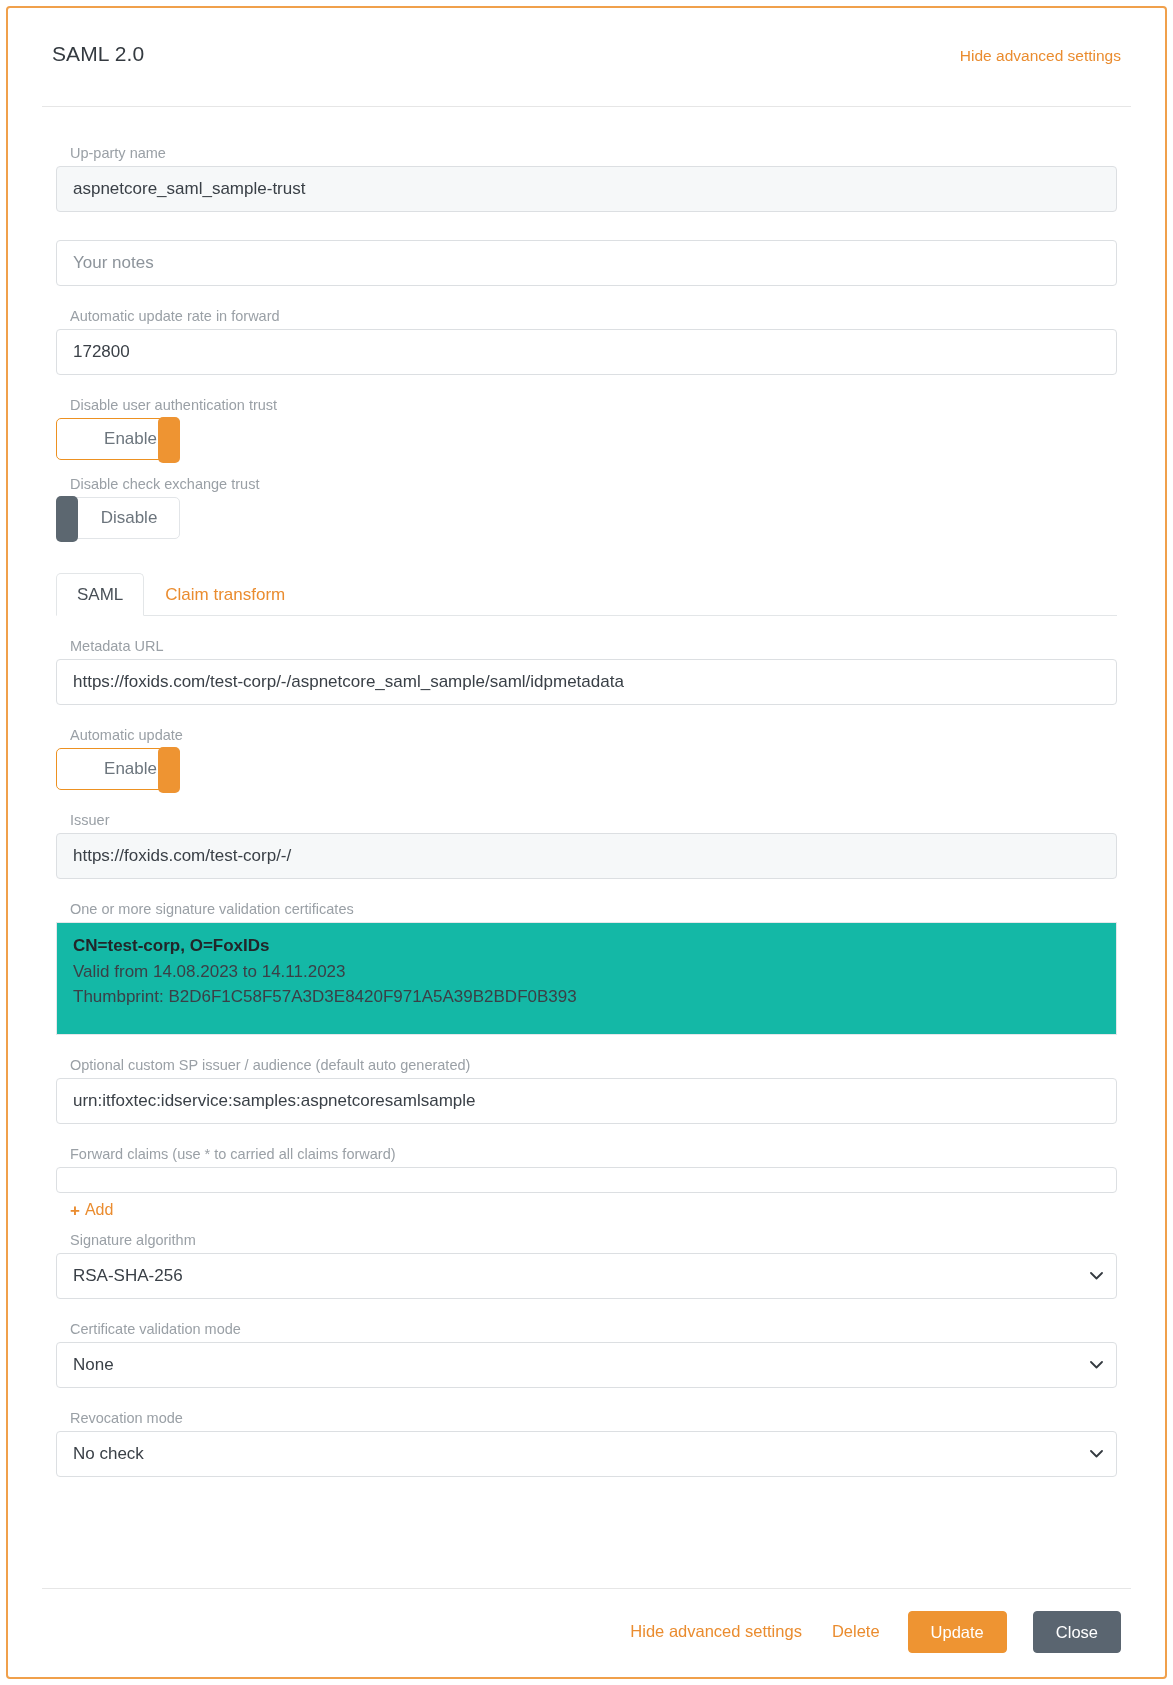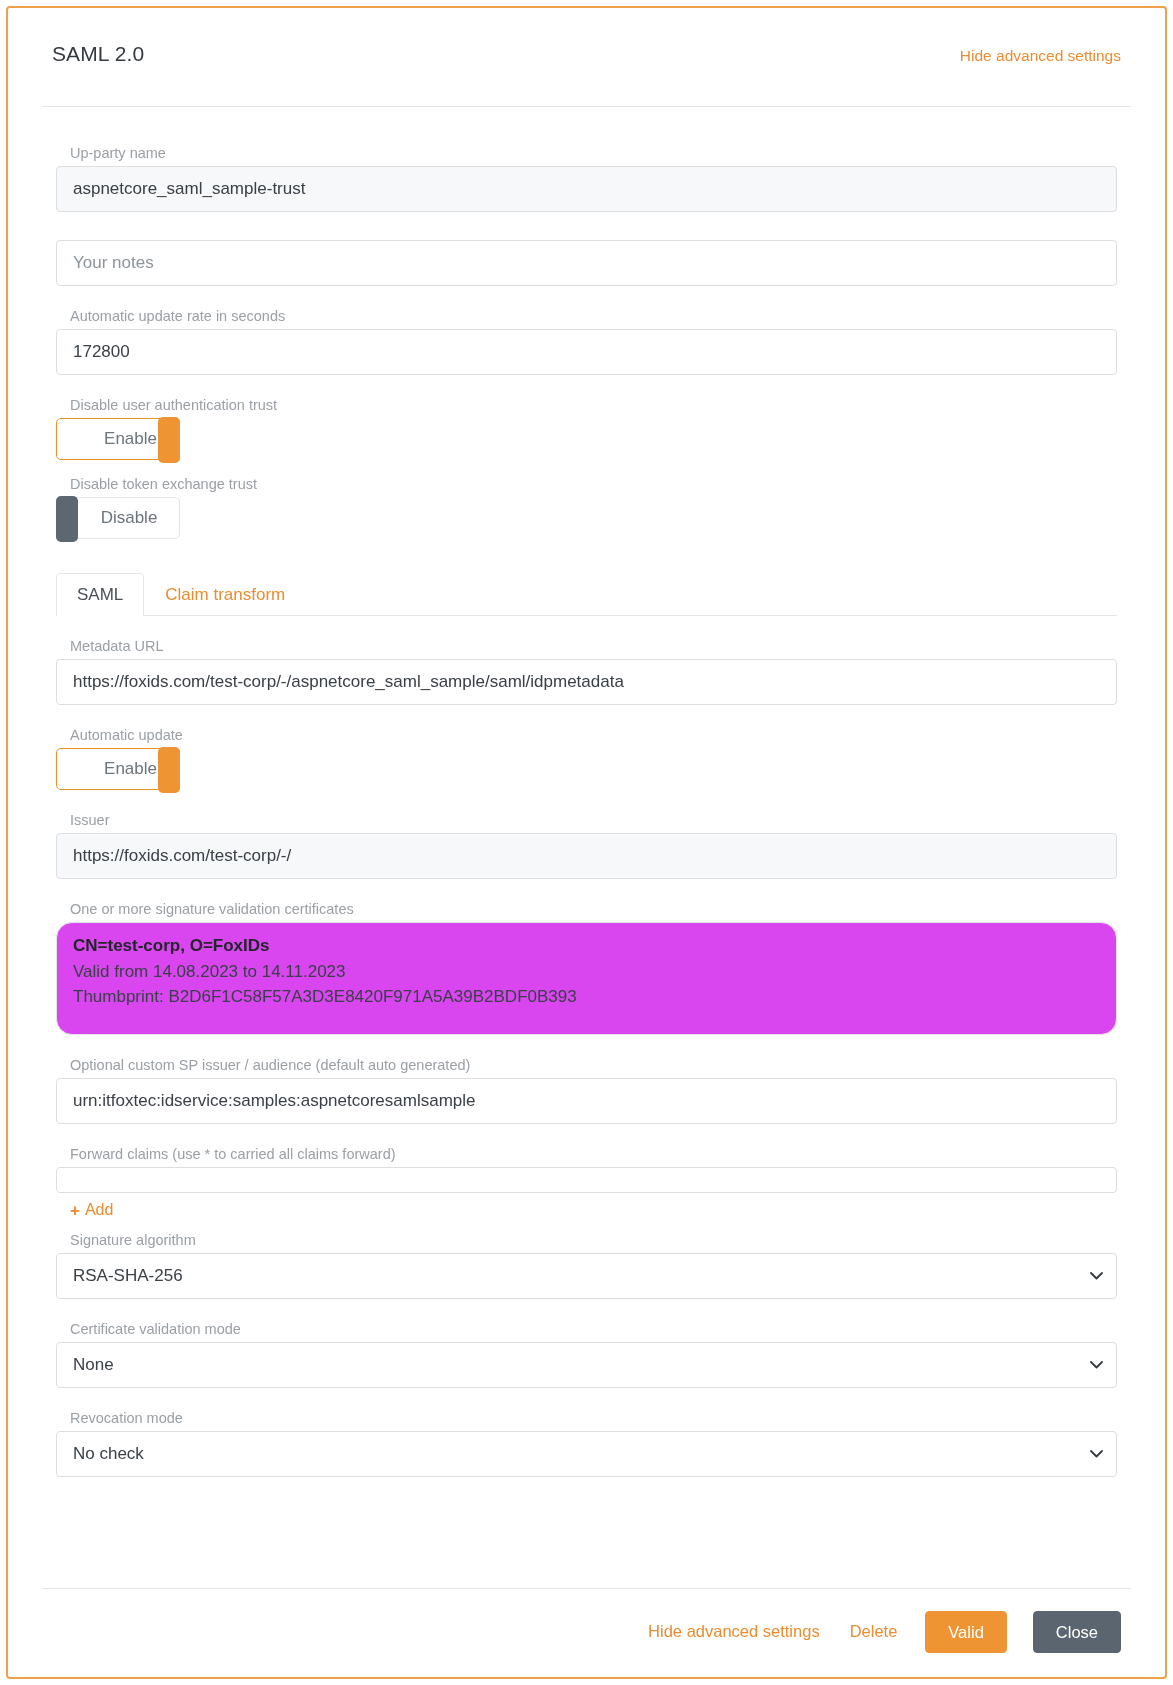--- a/index.html
+++ b/index.html
@@ -156,23 +156,23 @@
     background: transparent;
   }
   .tab.active {
     color: #495057;
     background: #ffffff;
     border-color: #e3e6e8 #e3e6e8 #ffffff #e3e6e8;
   }
 
   
   .cert-box {
-    background: #d946ef;
+    background: #14b8a6;
     border: 1px solid #e4e7ea;
-    border-radius: 16px;
+    border-radius: 0;
     padding: 13px 16px 15px 16px;
   }
   .cert-subject {
     font-size: 17px;
     font-weight: bold;
     color: #222629;
     margin-bottom: 6px;
   }
   .cert-line {
     font-size: 17px;
@@ -276,38 +276,38 @@
 
     <div class="spacer-28"></div>
 
     <div class="field">
       <input class="input" type="text" placeholder="Your notes" style="">
     </div>
 
     <div class="spacer-22"></div>
 
     <div class="field">
-      <label class="field-label">Automatic update rate in seconds</label>
+      <label class="field-label">Automatic update rate in forward</label>
       <input class="input" type="text" value="172800" style="">
     </div>
 
     <div class="spacer-22"></div>
 
     <div class="field toggle-wrap">
       <label class="field-label">Disable user authentication trust</label>
       <div class="toggle on">
         <span class="lbl">Enable</span>
         <span class="knob"></span>
       </div>
     </div>
 
     <div class="spacer-16"></div>
 
     <div class="field toggle-wrap">
-      <label class="field-label">Disable token exchange trust</label>
+      <label class="field-label">Disable check exchange trust</label>
       <div class="toggle off">
         <span class="lbl">Disable</span>
         <span class="knob"></span>
       </div>
     </div>
 
     <div class="spacer-28"></div>
 
     <div class="tabs">
       <div class="tab active">SAML</div>
@@ -407,17 +407,17 @@
           <path d="M1 1 L6.5 6.5 L12 1" fill="none" stroke="currentColor" stroke-width="1.8" stroke-linecap="round" stroke-linejoin="round"></path>
         </svg>
       </div>
     </div>
 
   </div>
 
   <div class="card-footer">
     <button class="btn-link-orange">Hide advanced settings</button>
     <button class="btn-link-orange">Delete</button>
-    <button class="btn btn-primary">Valid</button>
+    <button class="btn btn-primary">Update</button>
     <button class="btn btn-dark">Close</button>
   </div>
 
 </div>
 
 </body></html>

